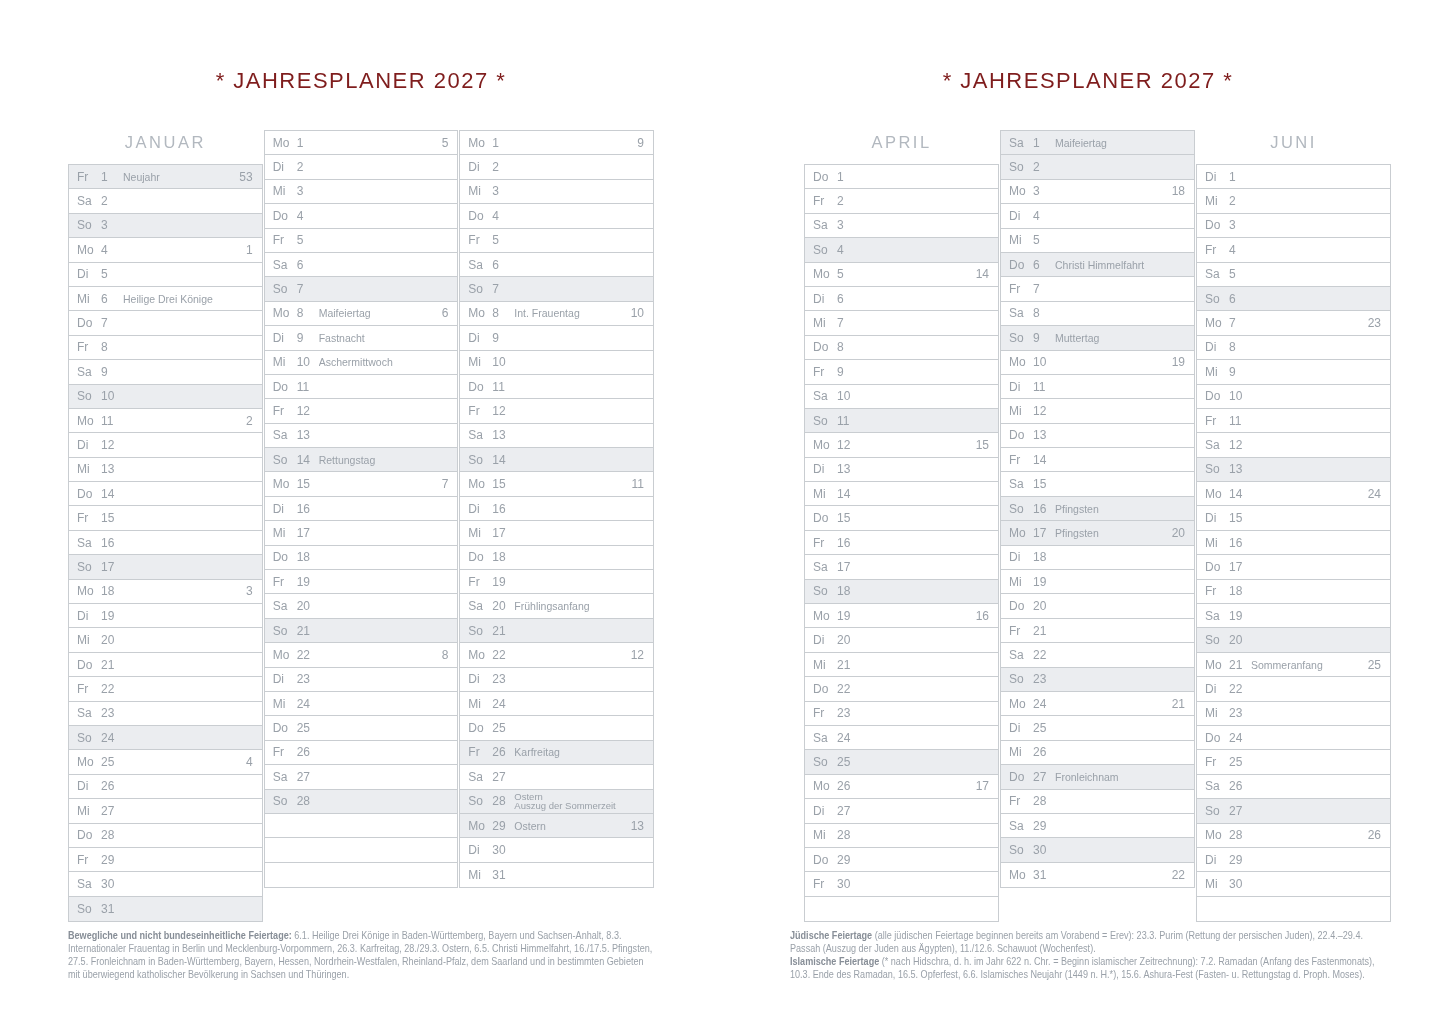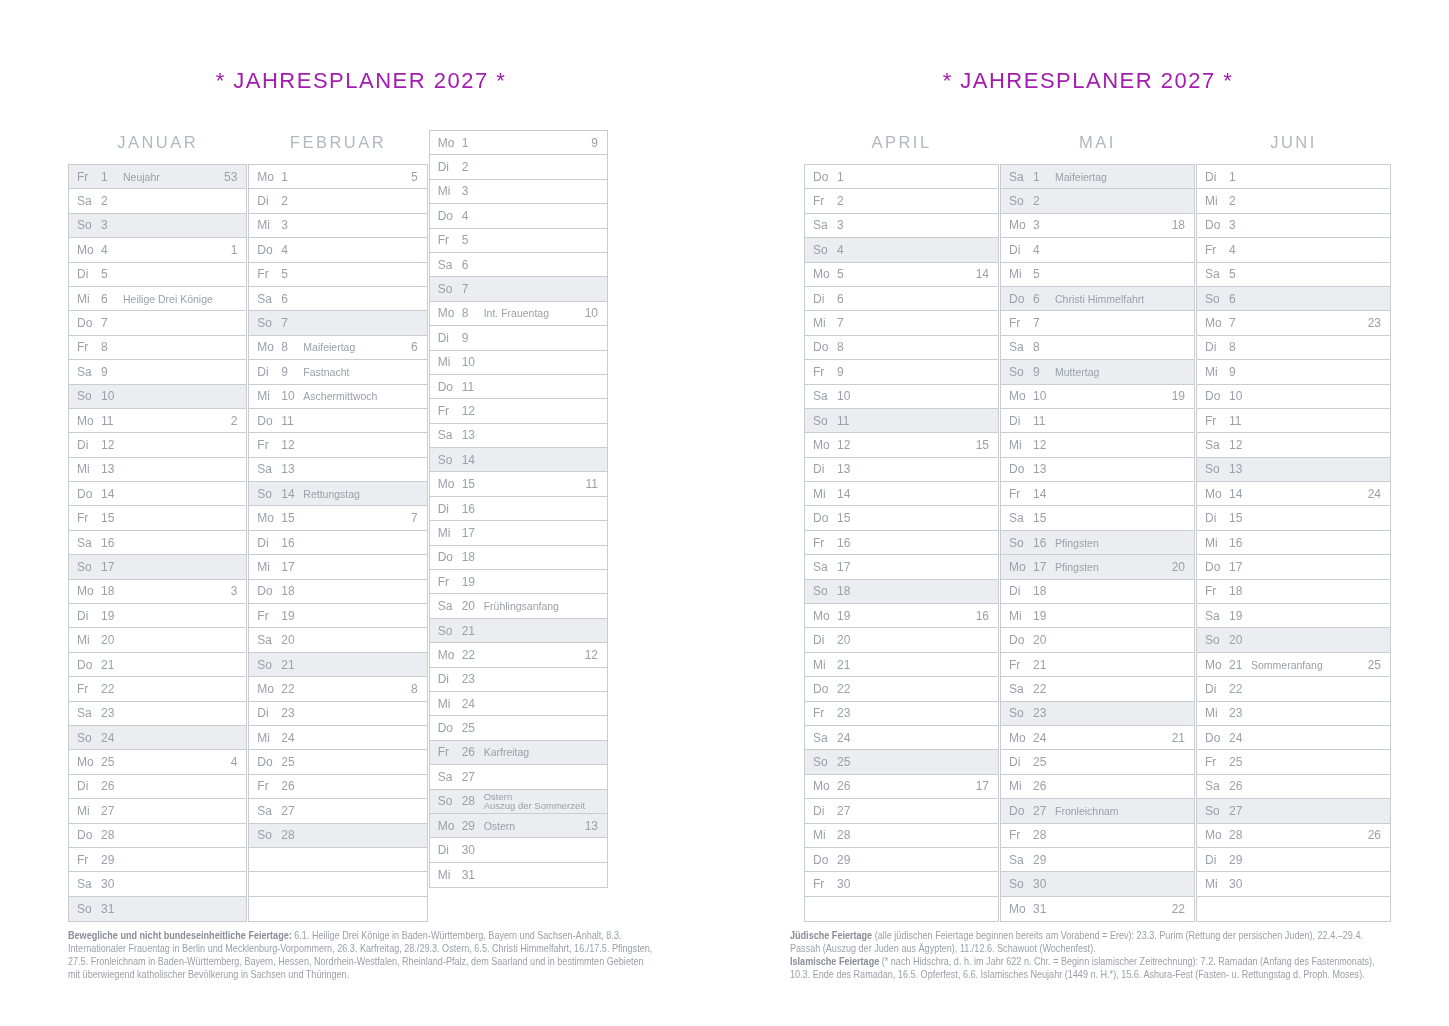--- a/index.html
+++ b/index.html
@@ -3,28 +3,28 @@
 <meta charset="utf-8">
 <style>
   html,body{margin:0;padding:0;}
   body{
     width:1449px;height:1026px;position:relative;background:#ffffff;
     font-family:"Liberation Sans",sans-serif;
     -webkit-font-smoothing:antialiased;
   }
   .page-title{
     position:absolute;top:68px;height:28px;
-    font-size:22px;letter-spacing:1.5px;color:#a21caf;
+    font-size:22px;letter-spacing:1.5px;color:#7f1d1d;
     text-align:center;white-space:nowrap;
   }
   .t-left{left:68px;width:586px;}
   .t-right{left:795px;width:586px;}
 
   .months{position:absolute;top:130px;display:flex;gap:1px;}
-  .m-left{left:68px;width:540px;}
+  .m-left{left:68px;width:586px;}
   .m-right{left:804px;width:587px;}
   .month{flex:1 1 0;min-width:0;display:flex;flex-direction:column;}
   .mname{
     height:34px;text-align:center;font-size:16.5px;letter-spacing:2.5px;
     color:#b2b8bf;line-height:24px;
   }
   .rows{border:1px solid #c9cdd1;background:#f9a8d4;}
   .row{
     height:24.4px;box-sizing:border-box;border-bottom:1px solid #c9cdd1;
     display:flex;align-items:center;color:#9aa1a9;font-size:12px;
@@ -185,21 +185,20 @@
           <span class="wd">Sa</span>
           <span class="dn">30</span>
         </div>
         <div class="row shaded">
           <span class="wd">So</span>
           <span class="dn">31</span>
         </div>
       </div>
     </div>
     <div class="month">
-      <div class="mname">FEBRUAR</div>
       <div class="rows">
         <div class="row">
           <span class="wd">Mo</span>
           <span class="dn">1</span>
           <span class="wk">5</span>
         </div>
         <div class="row">
           <span class="wd">Di</span>
           <span class="dn">2</span>
         </div>
@@ -586,21 +585,20 @@
           <span class="dn">29</span>
         </div>
         <div class="row">
           <span class="wd">Fr</span>
           <span class="dn">30</span>
         </div>
         <div class="row"></div>
       </div>
     </div>
     <div class="month">
-      <div class="mname">MAI</div>
       <div class="rows">
         <div class="row shaded">
           <span class="wd">Sa</span>
           <span class="dn">1</span>
           <span class="hol">Maifeiertag</span>
         </div>
         <div class="row shaded">
           <span class="wd">So</span>
           <span class="dn">2</span>
         </div>

